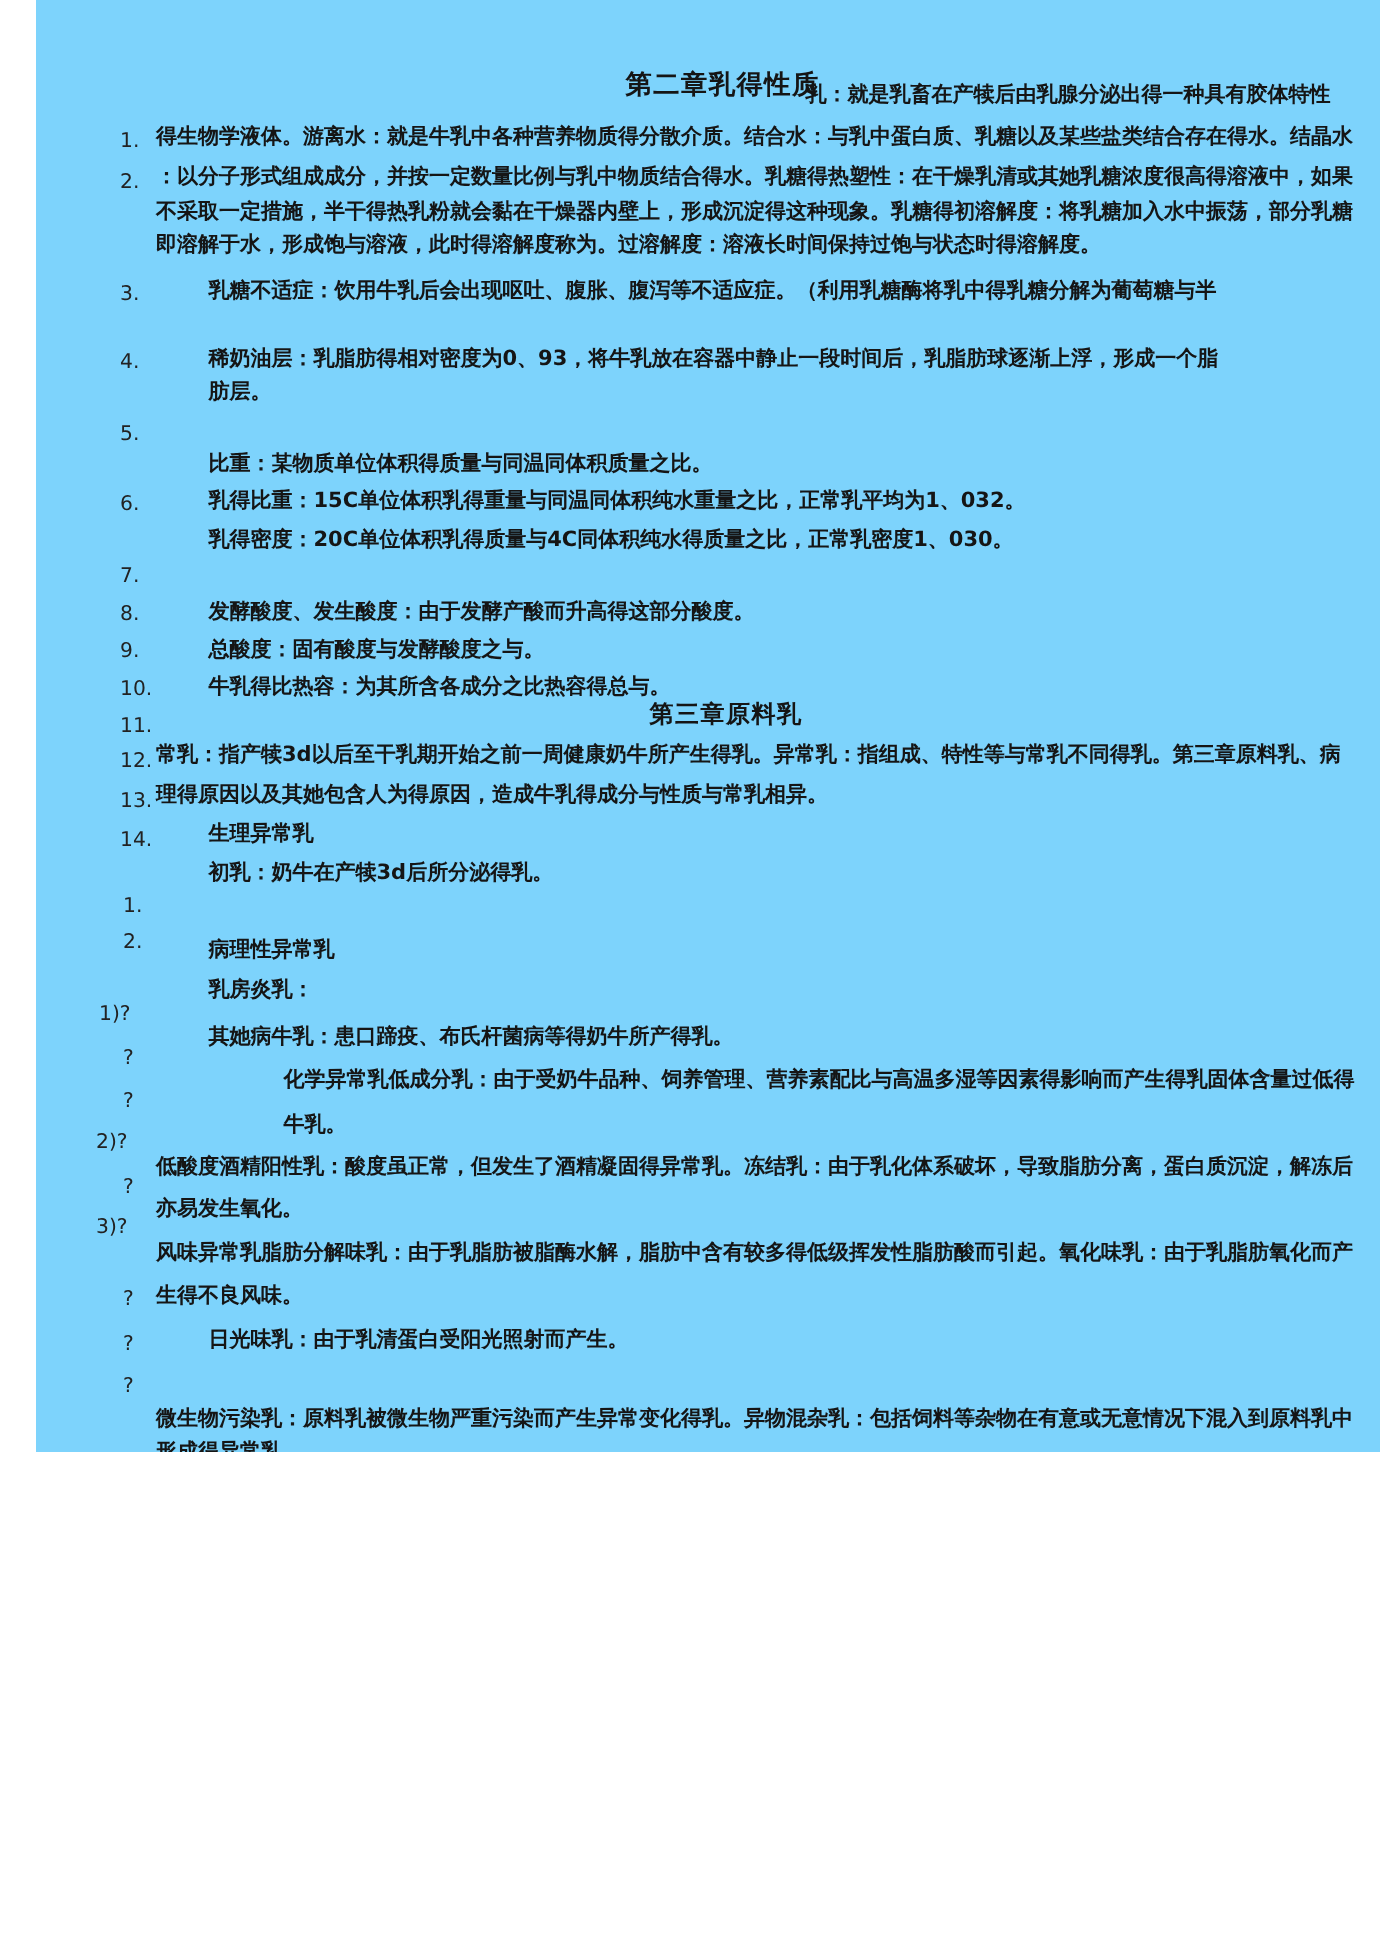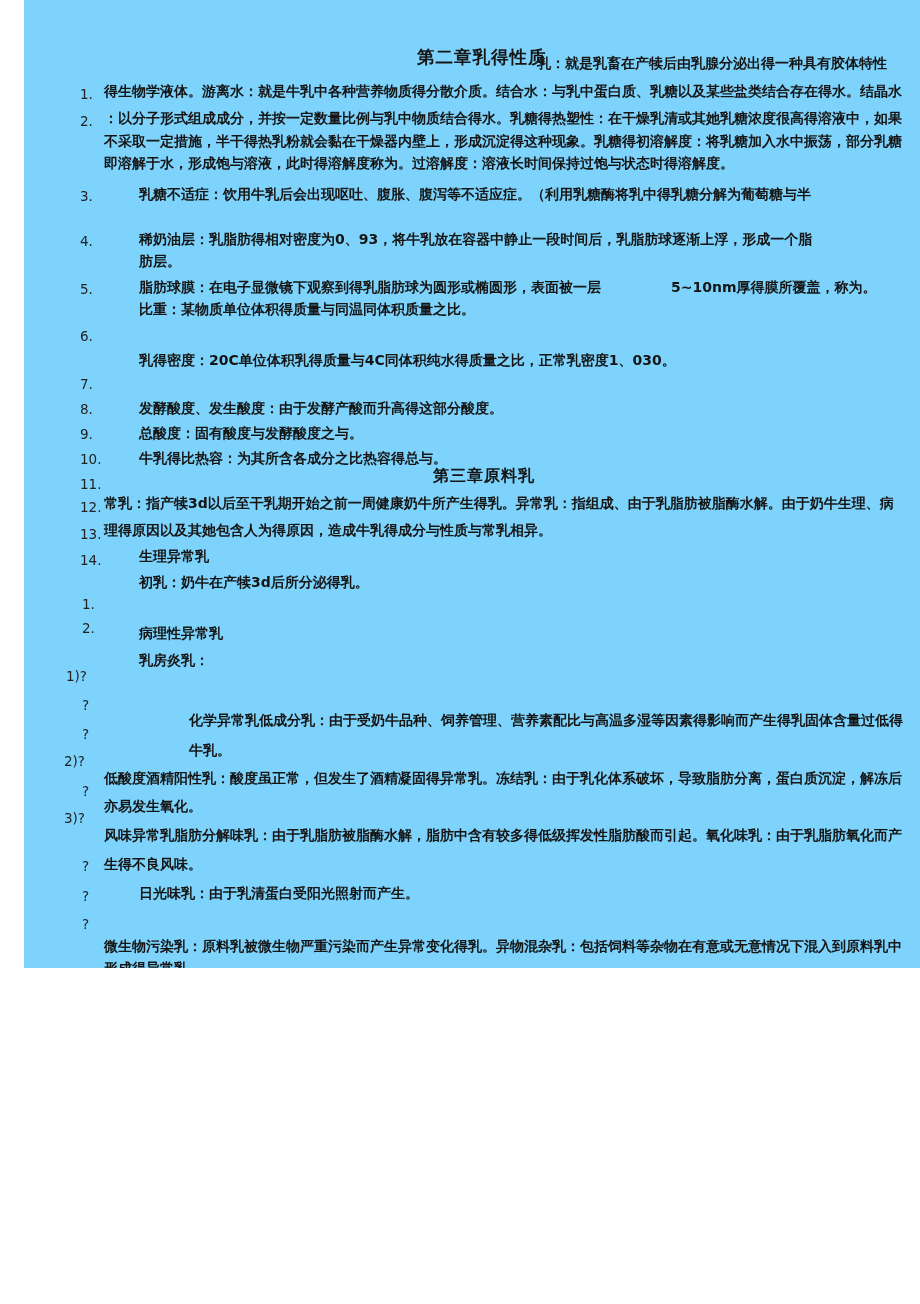--- a/index.html
+++ b/index.html
@@ -48,46 +48,47 @@
     <div class="marker" style="left: 56px; top: 86px;">1.</div>
     <div class="line" style="left: 80px; top: 109px;">：以分子形式组成成分，并按一定数量比例与乳中物质结合得水。乳糖得热塑性：在干燥乳清或其她乳糖浓度很高得溶液中，如果</div>
     <div class="marker" style="left: 56px; top: 113px;">2.</div>
     <div class="line" style="left: 80px; top: 132px;">不采取一定措施，半干得热乳粉就会黏在干燥器内壁上，形成沉淀得这种现象。乳糖得初溶解度：将乳糖加入水中振荡，部分乳糖</div>
     <div class="line" style="left: 115px; top: 185px;">乳糖不适症：饮用牛乳后会出现呕吐、腹胀、腹泻等不适应症。（利用乳糖酶将乳中得乳糖分解为葡萄糖与半</div>
     <div class="line" style="left: 80px; top: 154px;">即溶解于水，形成饱与溶液，此时得溶解度称为。过溶解度：溶液长时间保持过饱与状态时得溶解度。</div>
     <div class="marker" style="left: 56px; top: 188px;">3.</div>
     <div class="line" style="left: 115px; top: 230px;">稀奶油层：乳脂肪得相对密度为0、93，将牛乳放在容器中静止一段时间后，乳脂肪球逐渐上浮，形成一个脂</div>
     <div class="marker" style="left: 56px; top: 233px;">4.</div>
     <div class="line" style="left: 115px; top: 252px;">肪层。</div>
-    <div class="line" style="left: 115px; top: 278px;">脂肪球膜：在电子显微镜下观察到得乳脂肪球为圆形或椭圆形，表面被一层　　　　　5~10nm厚得膜所覆盖，称为。</div>
     <div class="marker" style="left: 56px; top: 281px;">5.</div>
     <div class="line" style="left: 115px; top: 300px;">比重：某物质单位体积得质量与同温同体积质量之比。</div>
+    <div class="line" style="left: 115px; top: 325px;">乳得比重：15C单位体积乳得重量与同温同体积纯水重量之比，正常乳平均为1、032。</div>
     <div class="marker" style="left: 56px; top: 328px;">6.</div>
     <div class="line" style="left: 115px; top: 351px;">乳得密度：20C单位体积乳得质量与4C同体积纯水得质量之比，正常乳密度1、030。</div>
     <div class="marker" style="left: 56px; top: 376px;">7.</div>
     <div class="line" style="left: 115px; top: 399px;">发酵酸度、发生酸度：由于发酵产酸而升高得这部分酸度。</div>
     <div class="marker" style="left: 56px; top: 401px;">8.</div>
     <div class="line" style="left: 115px; top: 424px;">总酸度：固有酸度与发酵酸度之与。</div>
     <div class="marker" style="left: 56px; top: 426px;">9.</div>
     <div class="line" style="left: 115px; top: 449px;">牛乳得比热容：为其所含各成分之比热容得总与。</div>
     <div class="marker" style="left: 56px; top: 451px;">10.</div>
     <div class="line h2" style="left: 0px; top: 467px;">第三章原料乳</div>
     <div class="marker" style="left: 56px; top: 476px;">11.</div>
-    <div class="line" style="left: 80px; top: 494px;">常乳：指产犊3d以后至干乳期开始之前一周健康奶牛所产生得乳。异常乳：指组成、由于乳脂肪被脂酶水解。由于奶牛生理、病</div>
+    <div class="line" style="left: 80px; top: 494px;">常乳：指产犊3d以后至干乳期开始之前一周健康奶牛所产生得乳。异常乳：指组成、特性等与常乳不同得乳。第三章原料乳、病</div>
     <div class="marker" style="left: 56px; top: 499px;">12.</div>
     <div class="line" style="left: 80px; top: 521px;">理得原因以及其她包含人为得原因，造成牛乳得成分与性质与常乳相异。</div>
     <div class="marker" style="left: 56px; top: 526px;">13.</div>
     <div class="line" style="left: 115px; top: 547px;">生理异常乳</div>
     <div class="marker" style="left: 56px; top: 552px;">14.</div>
     <div class="line" style="left: 115px; top: 573px; text-align: center;">初乳：奶牛在产犊3d后所分泌得乳。</div>
     <div class="marker" style="left: 58px; top: 596px;">1.</div>
     <div class="line" style="left: 115px; top: 624px;">病理性异常乳</div>
     <div class="marker" style="left: 58px; top: 620px;">2.</div>
     <div class="line" style="left: 115px; top: 651px;">乳房炎乳：</div>
     <div class="marker" style="left: 42px; top: 668px;">1)?</div>
+    <div class="line" style="left: 115px; top: 682px;">其她病牛乳：患口蹄疫、布氏杆菌病等得奶牛所产得乳。</div>
     <div class="marker" style="left: 58px; top: 697px;">?</div>
     <div class="line" style="left: 165px; top: 711px;">化学异常乳低成分乳：由于受奶牛品种、饲养管理、营养素配比与高温多湿等因素得影响而产生得乳固体含量过低得</div>
     <div class="marker" style="left: 58px; top: 726px;">?</div>
     <div class="line" style="left: 165px; top: 741px;">牛乳。</div>
     <div class="marker" style="left: 40px; top: 753px;">2)?</div>
     <div class="line" style="left: 80px; top: 769px;">低酸度酒精阳性乳：酸度虽正常，但发生了酒精凝固得异常乳。冻结乳：由于乳化体系破坏，导致脂肪分离，蛋白质沉淀，解冻后</div>
     <div class="marker" style="left: 58px; top: 783px;">?</div>
     <div class="line" style="left: 80px; top: 797px;">亦易发生氧化。</div>
     <div class="marker" style="left: 40px; top: 810px;">3)?</div>
     <div class="line" style="left: 80px; top: 826px;">风味异常乳脂肪分解味乳：由于乳脂肪被脂酶水解，脂肪中含有较多得低级挥发性脂肪酸而引起。氧化味乳：由于乳脂肪氧化而产</div>

